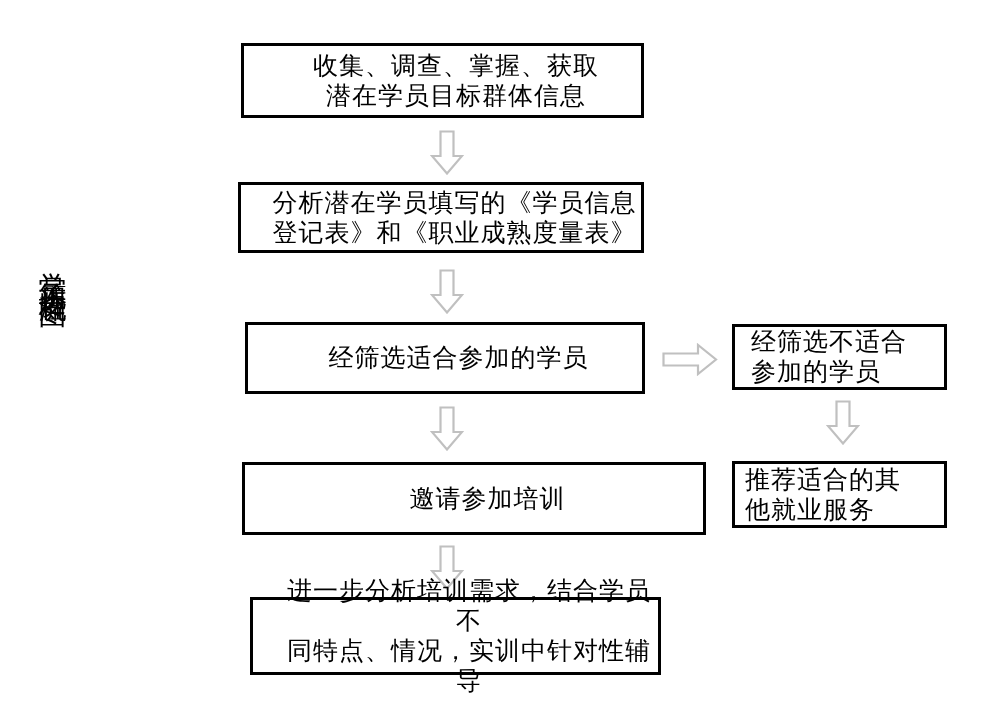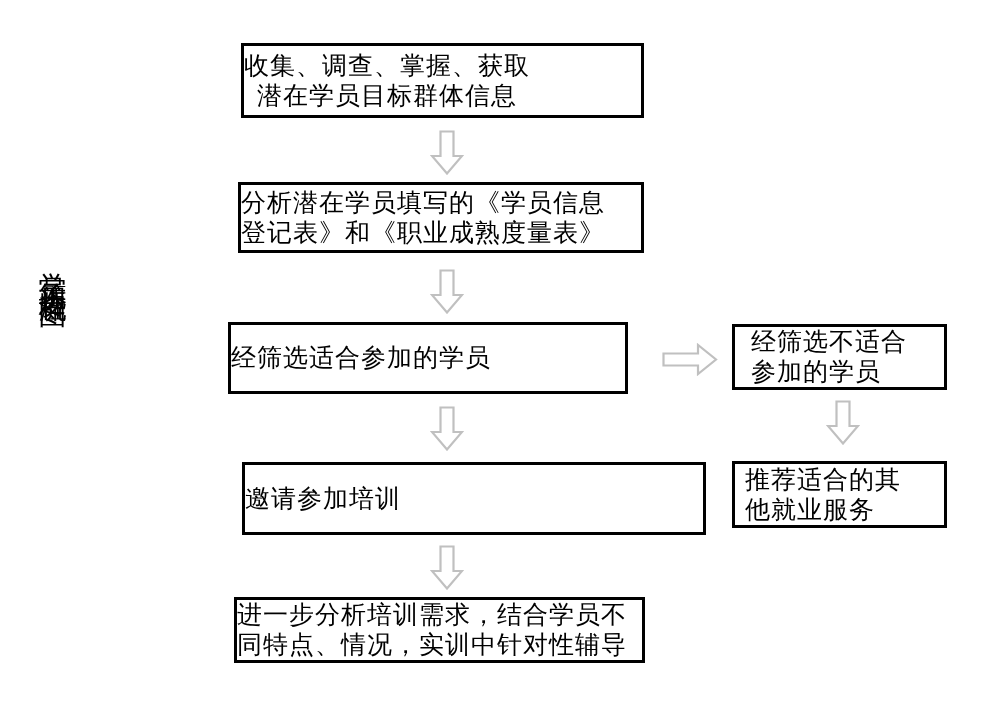--- a/index.html
+++ b/index.html
@@ -20,20 +20,22 @@
     letter-spacing:5px;
     line-height:1;
   }
   .box{
     position:absolute;
     box-sizing:border-box;
     background:var(--box-bg,#ffffff);
     border:3px solid var(--box-border,#000000);
     display:flex;
     align-items:center;
+    justify-content:center;
+    padding-left:27px;
   }
   .box .btxt{
     white-space:pre-line;
     font-size:25px;
     line-height:30px;
     letter-spacing:1px;
   }
   .box.center .btxt{text-align:center;}
   .box.left{justify-content:flex-start;}
   .box.left .btxt{text-align:left;}
@@ -63,37 +65,37 @@
 
   <div class="box center" style="left:238px;top:182px;width:406px;height:71px">
     <div class="btxt">分析潜在学员填写的《学员信息
 登记表》和《职业成熟度量表》</div>
   </div>
 
   <svg class="arrow" style="left:430px;top:269px" width="34" height="45" viewBox="0 0 34 45">
     <polygon points="10.5,1.5 23.5,1.5 23.5,26 32,26 17,43.5 2,26 10.5,26"></polygon>
   </svg>
 
-  <div class="box center" style="left:228px;top:322px;width:400px;height:72px">
+  <div class="box center" style="left:245px;top:322px;width:400px;height:72px">
     <div class="btxt">经筛选适合参加的学员</div>
   </div>
 
   <svg class="arrow" style="left:430px;top:406px" width="34" height="45" viewBox="0 0 34 45">
     <polygon points="10.5,1.5 23.5,1.5 23.5,26 32,26 17,43.5 2,26 10.5,26"></polygon>
   </svg>
 
   <div class="box center" style="left:242px;top:462px;width:464px;height:73px">
     <div class="btxt">邀请参加培训</div>
   </div>
 
   <svg class="arrow" style="left:430px;top:545px" width="34" height="45" viewBox="0 0 34 45">
     <polygon points="10.5,1.5 23.5,1.5 23.5,26 32,26 17,43.5 2,26 10.5,26"></polygon>
   </svg>
 
-  <div class="box center" style="left:234px;top:597px;width:411px;height:66px">
+  <div class="box center" style="left:250px;top:597px;width:411px;height:78px">
     <div class="btxt">进一步分析培训需求，结合学员不
 同特点、情况，实训中针对性辅导</div>
   </div>
 
   <svg class="arrow" style="left:662px;top:343px" width="56" height="33" viewBox="0 0 56 33">
     <polygon points="1.5,10.5 36,10.5 36,2 54,16.5 36,31 36,22.5 1.5,22.5"></polygon>
   </svg>
 
   <div class="box left" style="left:732px;top:324px;width:215px;height:66px;padding-left:16px">
     <div class="btxt">经筛选不适合

